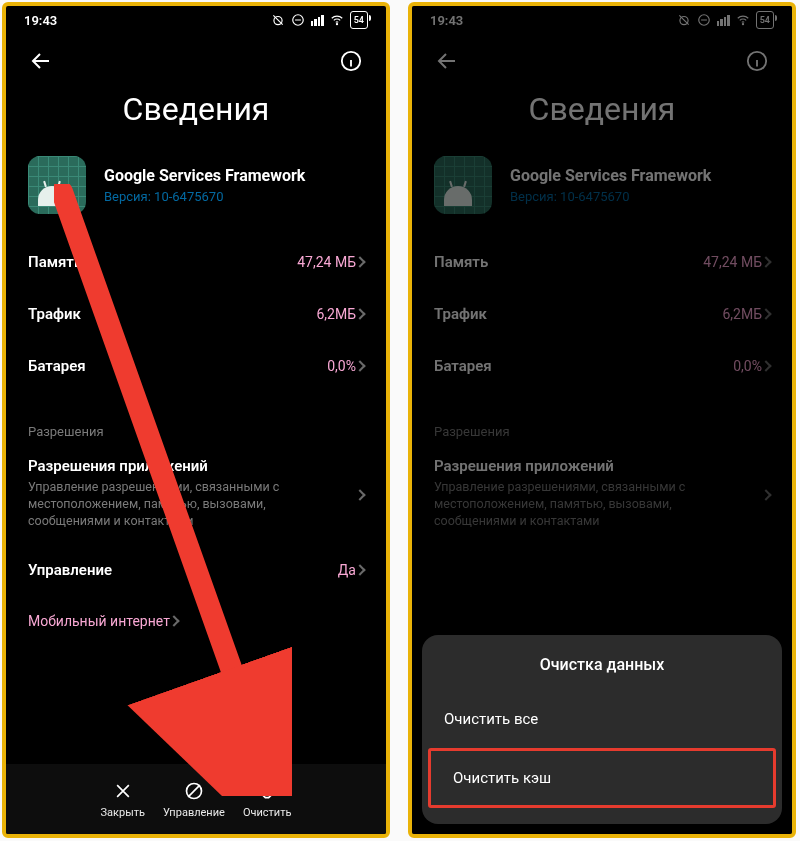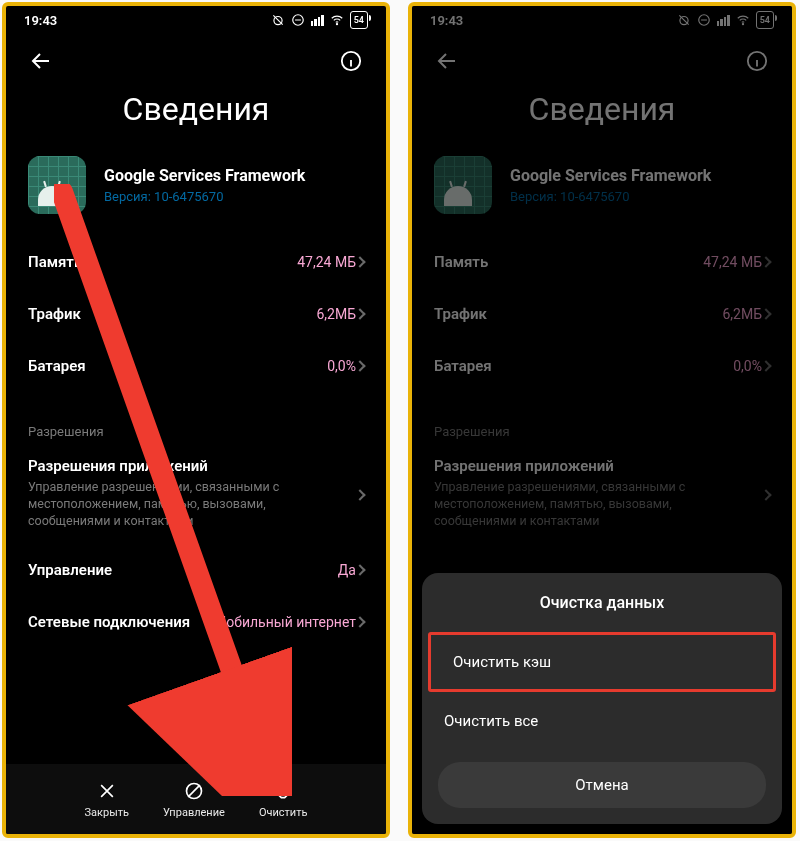--- a/index.html
+++ b/index.html
@@ -144,21 +144,21 @@
   .row-multi .label { font-size:15px; font-weight:600; color:#fff; }
   .row-multi .desc { font-size:12.5px; color:#7a7a7a; margin-top:4px; max-width:90%; line-height:1.35; }
   .row-multi .chevron { position:absolute; right:22px; top:50%; transform: translateY(-50%) rotate(-45deg); }
   .bottombar {
     margin-top:auto;
     height:70px;
     background:#0d0d0d;
     display:flex;
     align-items:center;
     justify-content:center;
-    gap:34px;
+    gap:18px;
   }
   .bbtn {
     display:flex; flex-direction:column; align-items:center;
     gap:4px; color:#eaeaea; font-size:11px;
   }
   .bbtn .ic { width:22px; height:22px; display:flex; align-items:center;justify-content:center; }
   
   .sheet {
     position:absolute;
     left:10px; right:10px; bottom:10px;
@@ -293,21 +293,20 @@
 
     <div class="row">
       <span class="label">Управление</span>
       <span class="value">
           <span>Да</span>
           <span class="chevron"></span>
         </span>
     </div>
 
     <div class="row">
-      <span class="label">Сетевые подключения</span>
       <span class="value">
           <span>Мобильный интернет</span>
           <span class="chevron"></span>
         </span>
     </div>
 
     <div class="section-gap"></div>
   </div>
 
   <div class="bottombar">
@@ -443,17 +442,16 @@
       <div class="label">Разрешения приложений</div>
       <div class="desc">Управление разрешениями, связанными с местоположением, памятью, вызовами, сообщениями и контактами</div>
       <span class="chevron"></span>
     </div>
   </div>
 
   <div class="dim-layer"></div>
 
   <div class="sheet">
     <div class="sheet-title">Очистка данных</div>
+    <div class="sheet-item">Очистить все</div>
     <div class="sheet-item highlight">Очистить кэш</div>
-    <div class="sheet-item">Очистить все</div>
-    <div class="sheet-cancel">Отмена</div>
   </div>
 </div>
 
 </body></html>

